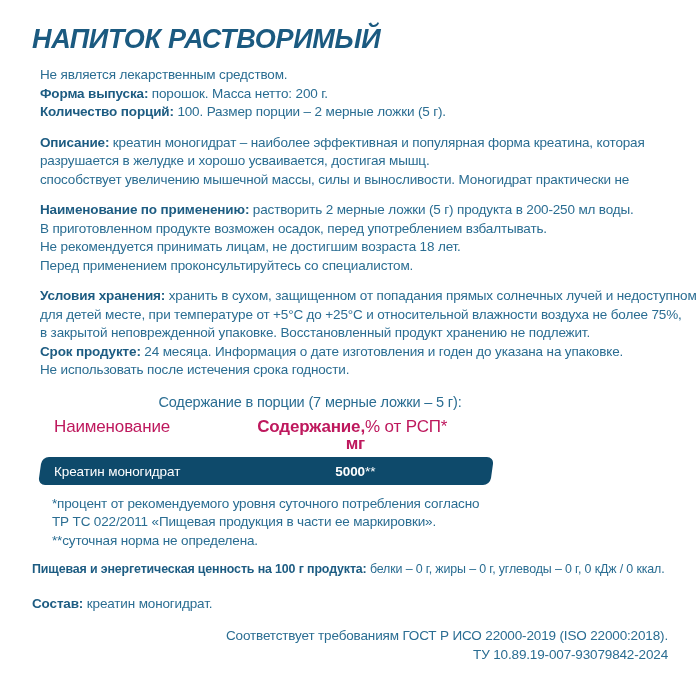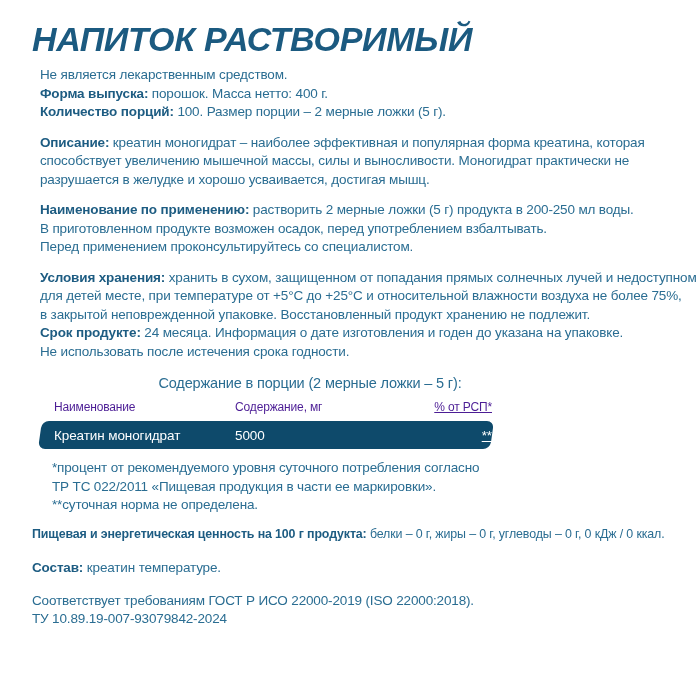--- a/index.html
+++ b/index.html
@@ -6,21 +6,21 @@
   body {
     width: 700px; height: 700px;
     background: #ffffff;
     font-family: "Liberation Sans", "DejaVu Sans", sans-serif;
     overflow: hidden;
     box-sizing: border-box;
     padding: 24px 32px;
   }
   .page-title {
     margin: 0 0 12px 0;
-    font-size: 34px;
+    font-size: 27px;
     line-height: 30px;
     font-weight: 700;
     font-style: italic;
     color: #1b5a80;
     letter-spacing: -0.3px;
     white-space: nowrap;
   }
   .para { margin: 0 0 12px 8px; }
   .line {
     margin: 0;
@@ -40,28 +40,28 @@
     color: #2a6d92;
     letter-spacing: -0.15px;
   }
   .tbl-grid {
     display: grid;
     grid-template-columns: 195px 130px 127px;
     width: 452px;
   }
   .table-header {
     margin: 6px 0 0 8px;
-    font-size: 12px;
+    font-size: 17px;
     line-height: 17px;
-    color: #4c1d95;
+    color: #be185d;
     letter-spacing: -0.15px;
   }
   .c1 { text-align: left; padding-left: 14px; }
-  .c2 { text-align: left; }
-  .c3 { text-align: right; text-decoration: underline; }
+  .c2 { text-align: right; font-weight: bold; }
+  .c3 { text-align: left; }
   .row-bar {
     margin: 5px 0 0 8px;
     width: 452px;
     height: 28px;
     background: #0e4a6b;
     border-radius: 7px;
     transform: skewX(-8deg);
     transform-origin: 50% 50%;
   }
   .row-bar-inner {
@@ -72,55 +72,56 @@
     font-size: 13.5px;
     letter-spacing: -0.1px;
   }
   .footnotes { margin: 10px 0 10px 20px; }
   .nutrition-line {
     margin: 8px 0 0 0;
     transform: scaleX(0.92);
     transform-origin: 0 50%;
   }
   .composition-line { margin: 16px 0 0 0; }
-  .compliance { margin: 14px 0 0 0; }
+  .compliance { margin: 14px 0 0 0; text-align: right; }
 </style>
 </head>
 <body>
 
 <h1 class="page-title"><span>НАПИТОК РАСТВОРИМЫЙ</span><br></h1>
 
 <div class="para">
   <p class="line"><b></b><span>Не является лекарственным средством.</span></p>
-  <p class="line"><b>Форма выпуска:</b><span> порошок. Масса нетто: 400 г.</span></p>
+  <p class="line"><b>Форма выпуска:</b><span> порошок. Масса нетто: 200 г.</span></p>
   <p class="line"><b>Количество порций:</b><span> 100. Размер порции – 2 мерные ложки (5 г).</span></p>
 </div>
 
 <div class="para">
   <p class="line"><b>Описание:</b><span> креатин моногидрат – наиболее эффективная и популярная форма креатина, которая</span></p>
+  <p class="line"><b></b><span>разрушается в желудке и хорошо усваивается, достигая мышц.</span></p>
   <p class="line"><b></b><span>способствует увеличению мышечной массы, силы и выносливости. Моногидрат практически не</span></p>
-  <p class="line"><b></b><span>разрушается в желудке и хорошо усваивается, достигая мышц.</span></p>
 </div>
 
 <div class="para">
   <p class="line"><b>Наименование по применению:</b><span> растворить 2 мерные ложки (5 г) продукта в 200-250 мл воды.</span></p>
   <p class="line"><b></b><span>В приготовленном продукте возможен осадок, перед употреблением взбалтывать.</span></p>
+  <p class="line"><b></b><span>Не рекомендуется принимать лицам, не достигшим возраста 18 лет.</span></p>
   <p class="line"><b></b><span>Перед применением проконсультируйтесь со специалистом.</span></p>
 </div>
 
 <div class="para">
   <p class="line"><b>Условия хранения:</b><span> хранить в сухом, защищенном от попадания прямых солнечных лучей и недоступном</span></p>
   <p class="line"><b></b><span>для детей месте, при температуре от +5°С до +25°С и относительной влажности воздуха не более 75%,</span></p>
   <p class="line"><b></b><span>в закрытой неповрежденной упаковке. Восстановленный продукт хранению не подлежит.</span></p>
   <p class="line"><b>Срок продукте:</b><span> 24 месяца. Информация о дате изготовления и годен до указана на упаковке.</span></p>
   <p class="line"><b></b><span>Не использовать после истечения срока годности.</span></p>
 </div>
 
 <div>
-  <div class="table-title">Содержание в порции (2 мерные ложки – 5 г):</div>
+  <div class="table-title">Содержание в порции (7 мерные ложки – 5 г):</div>
   <div class="tbl-grid table-header">
     <span class="c1">Наименование</span>
     <span class="c2">Содержание, мг</span>
     <span class="c3">% от РСП*</span>
   </div>
   <div class="row-bar">
     <div class="tbl-grid row-bar-inner">
       <span class="c1">Креатин моногидрат</span>
       <span class="c2">5000</span>
       <span class="c3">**</span>
@@ -128,18 +129,18 @@
   </div>
   <div class="footnotes">
     <p class="line">*процент от рекомендуемого уровня суточного потребления согласно</p>
     <p class="line">ТР ТС 022/2011 «Пищевая продукция в части ее маркировки».</p>
     <p class="line">**суточная норма не определена.</p>
   </div>
 </div>
 
 <p class="line nutrition-line"><b>Пищевая и энергетическая ценность на 100 г продукта:</b><span> белки – 0 г, жиры – 0 г, углеводы – 0 г, 0 кДж / 0 ккал.</span></p>
 
-<p class="line composition-line"><b>Состав:</b><span> креатин температуре.</span></p>
+<p class="line composition-line"><b>Состав:</b><span> креатин моногидрат.</span></p>
 
 <div class="compliance">
   <p class="line">Соответствует требованиям ГОСТ Р ИСО 22000-2019 (ISO 22000:2018).</p>
   <p class="line">ТУ 10.89.19-007-93079842-2024</p>
 </div>
 
 </body></html>

